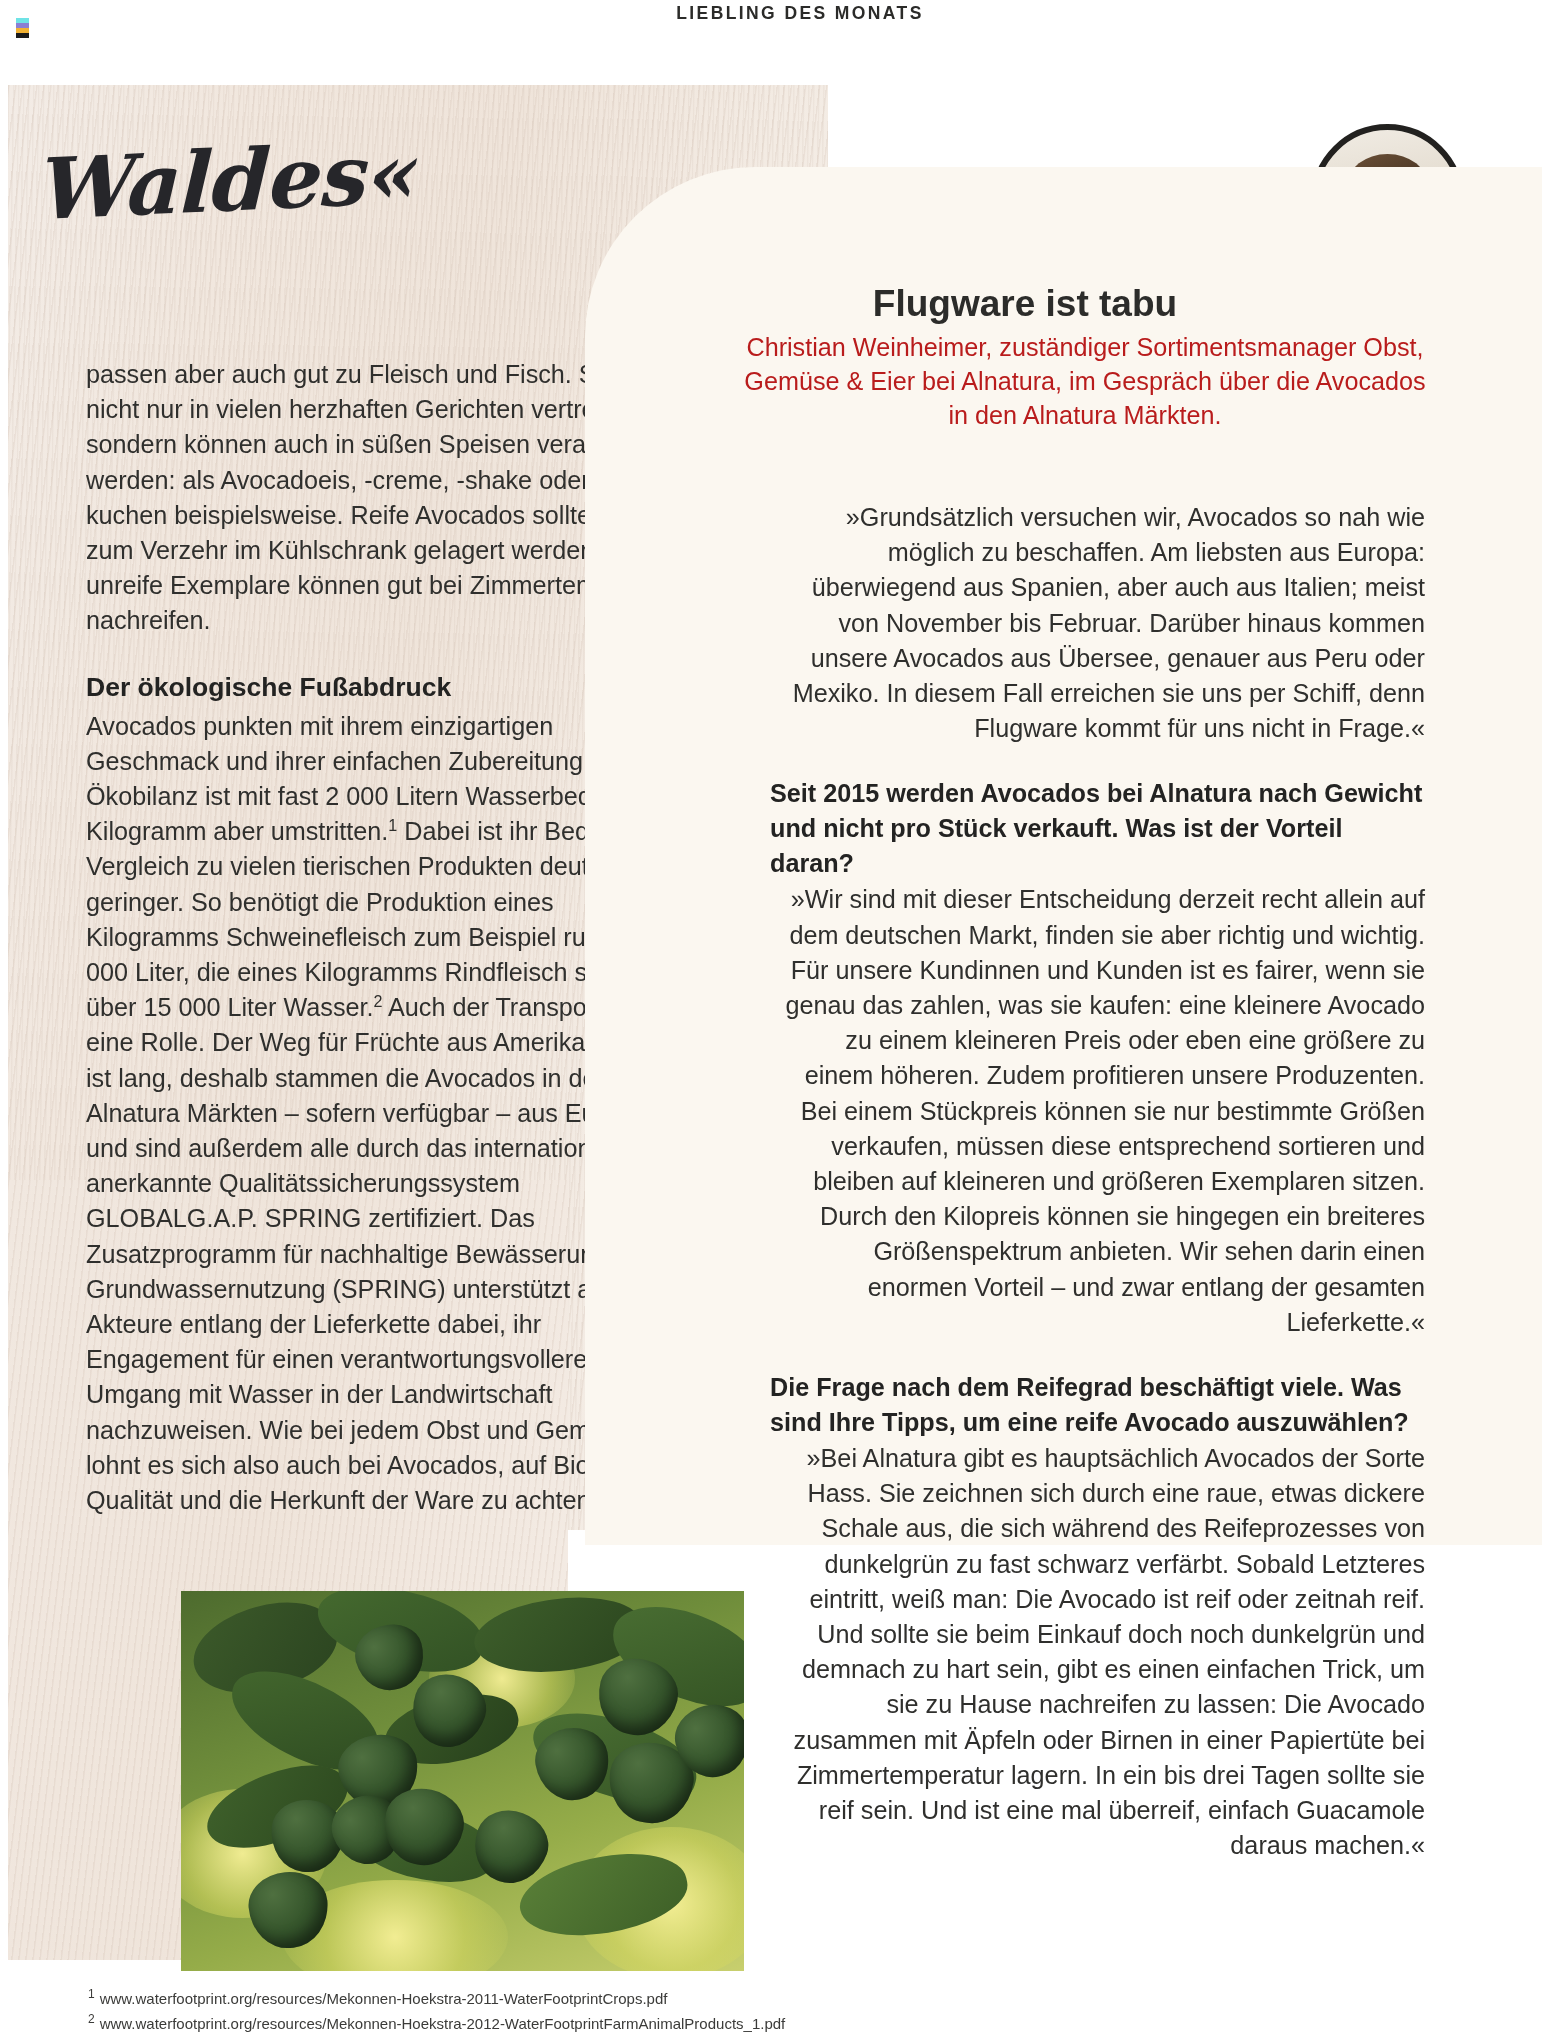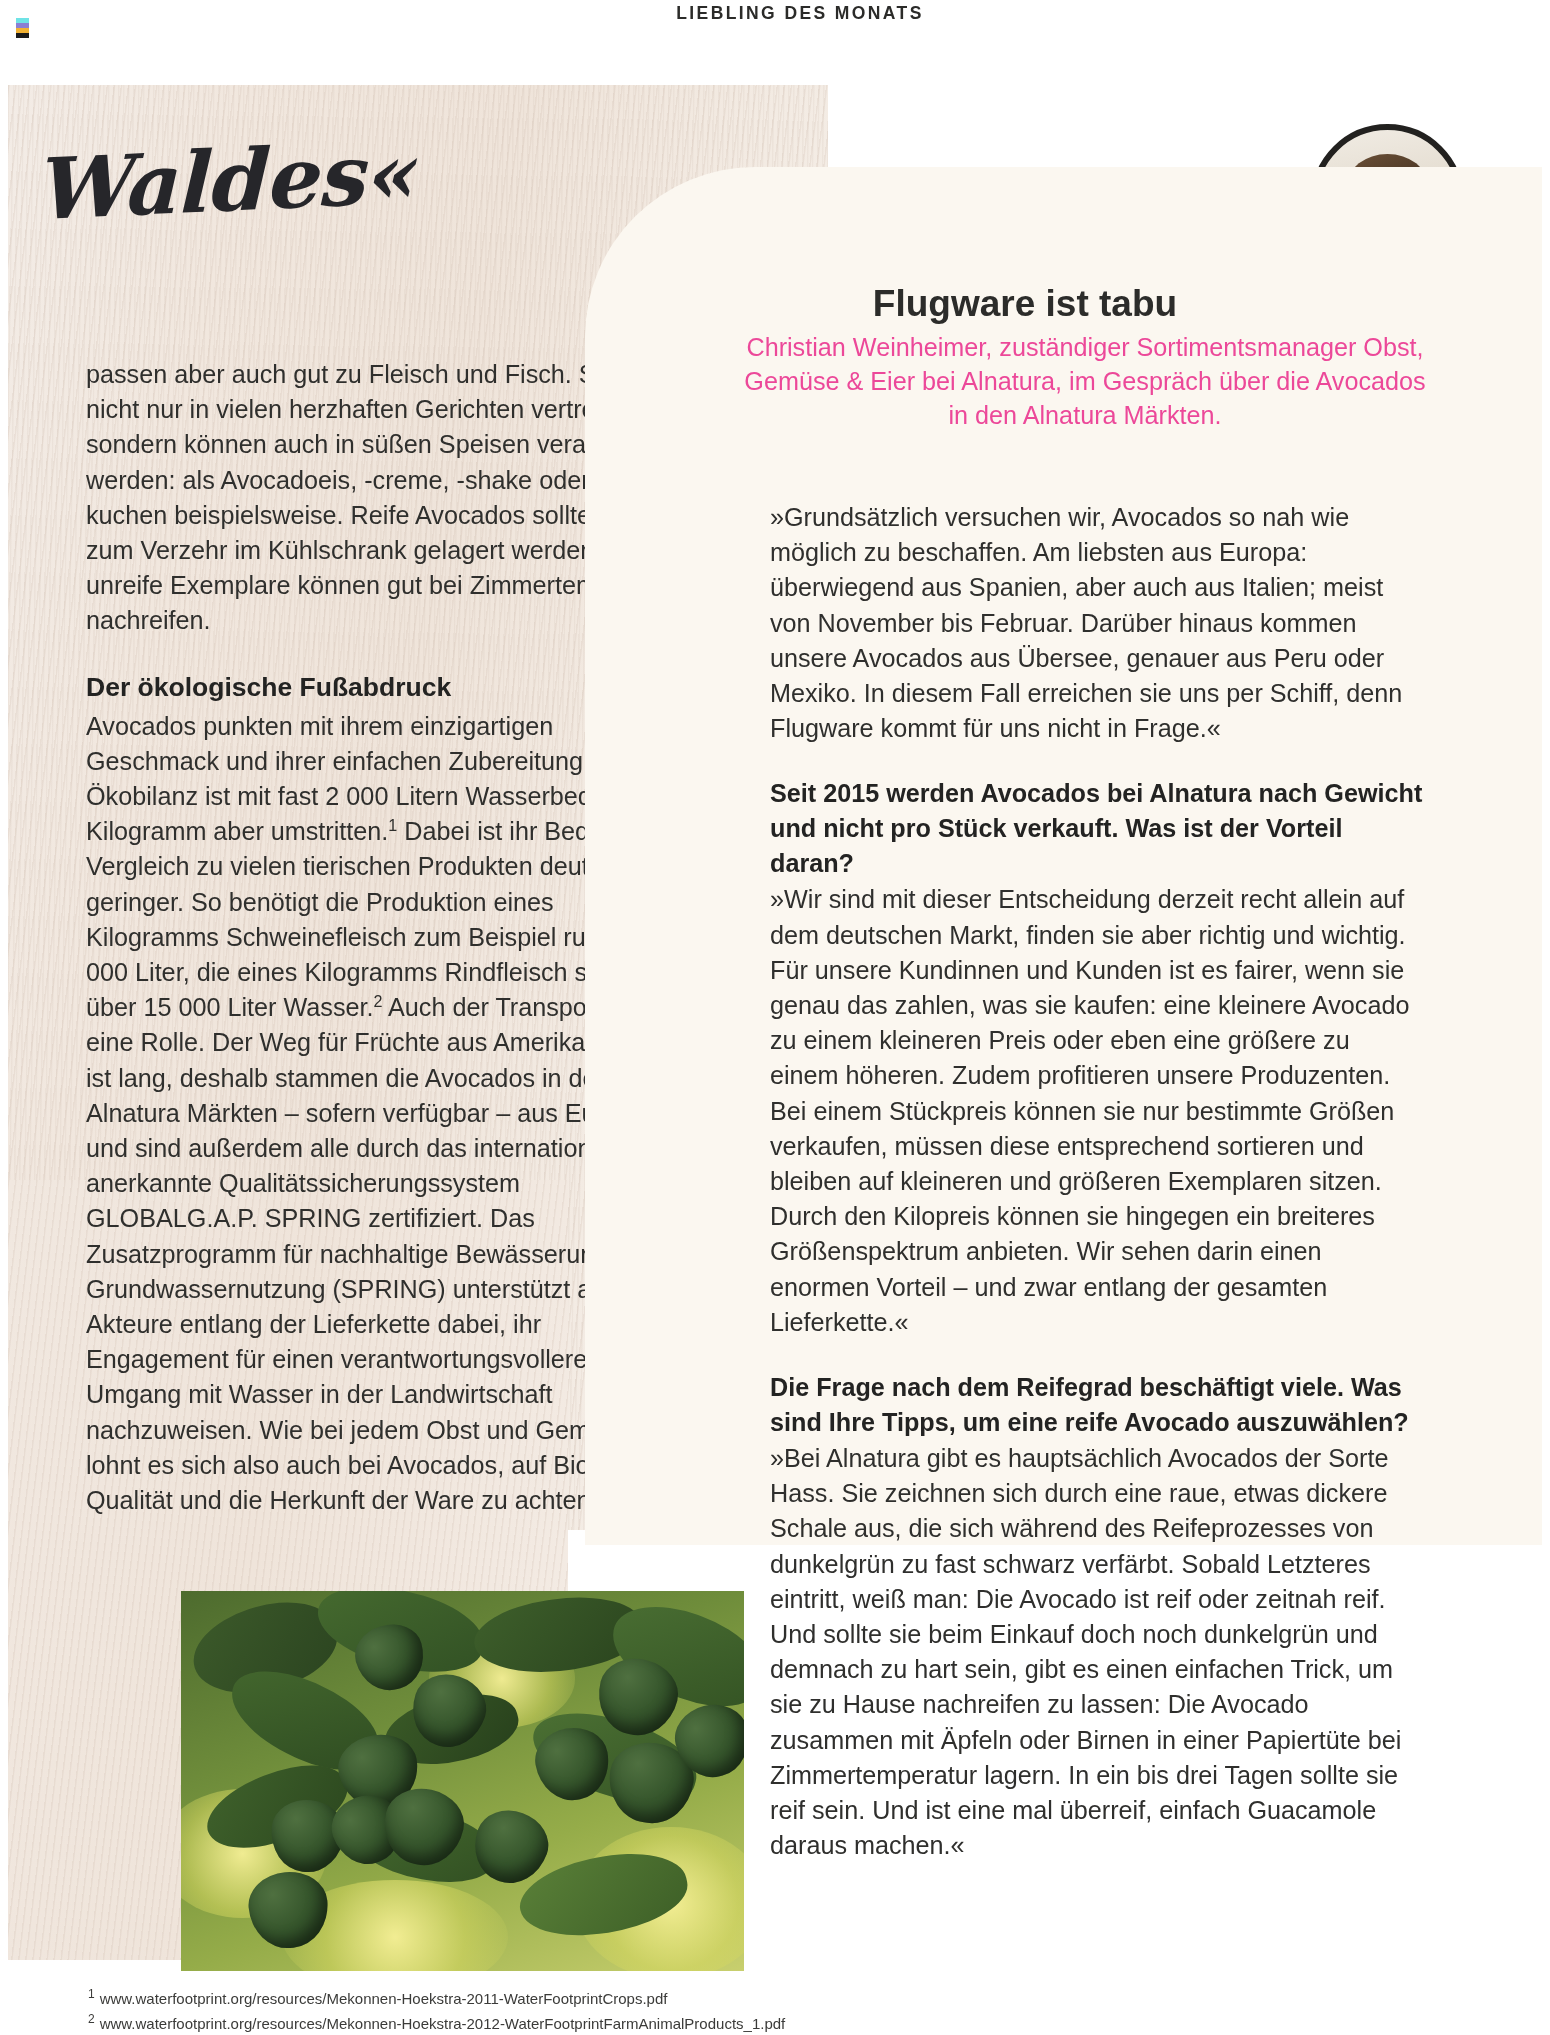--- a/index.html
+++ b/index.html
@@ -181,38 +181,38 @@
     font-weight: 700;
     color: #2c2c2a;
   }
   #interview-standfirst {
     position: absolute;
     left: 740px; top: 330px;
     width: 690px;
     text-align: center;
     font-size: 25.2px;
     line-height: 34px;
-    color: #ec4899;
+    color: #b91c1c;
   }
 
   #interview-body {
     position: absolute;
     left: 770px; top: 500px;
     width: 655px;
     font-size: 25.2px;
     line-height: 35.2px;
     color: #2f2f2d;
   }
   #interview-body .q {
     font-weight: 700;
     color: #232322;
     margin: 0 0 1px 0;
     line-height: 35px;
   }
-  #interview-body .a { margin: 0; }
+  #interview-body .a { margin: 0; text-align: right; }
   #interview-body .qa-block { margin-bottom: 30px; }
   #interview-body .qa-block:last-child { margin-bottom: 16px; }
 
   
   #footnotes {
     position: absolute;
     left: 88px; top: 1984px;
     width: 1200px;
     font-size: 15px;
     line-height: 21px;

